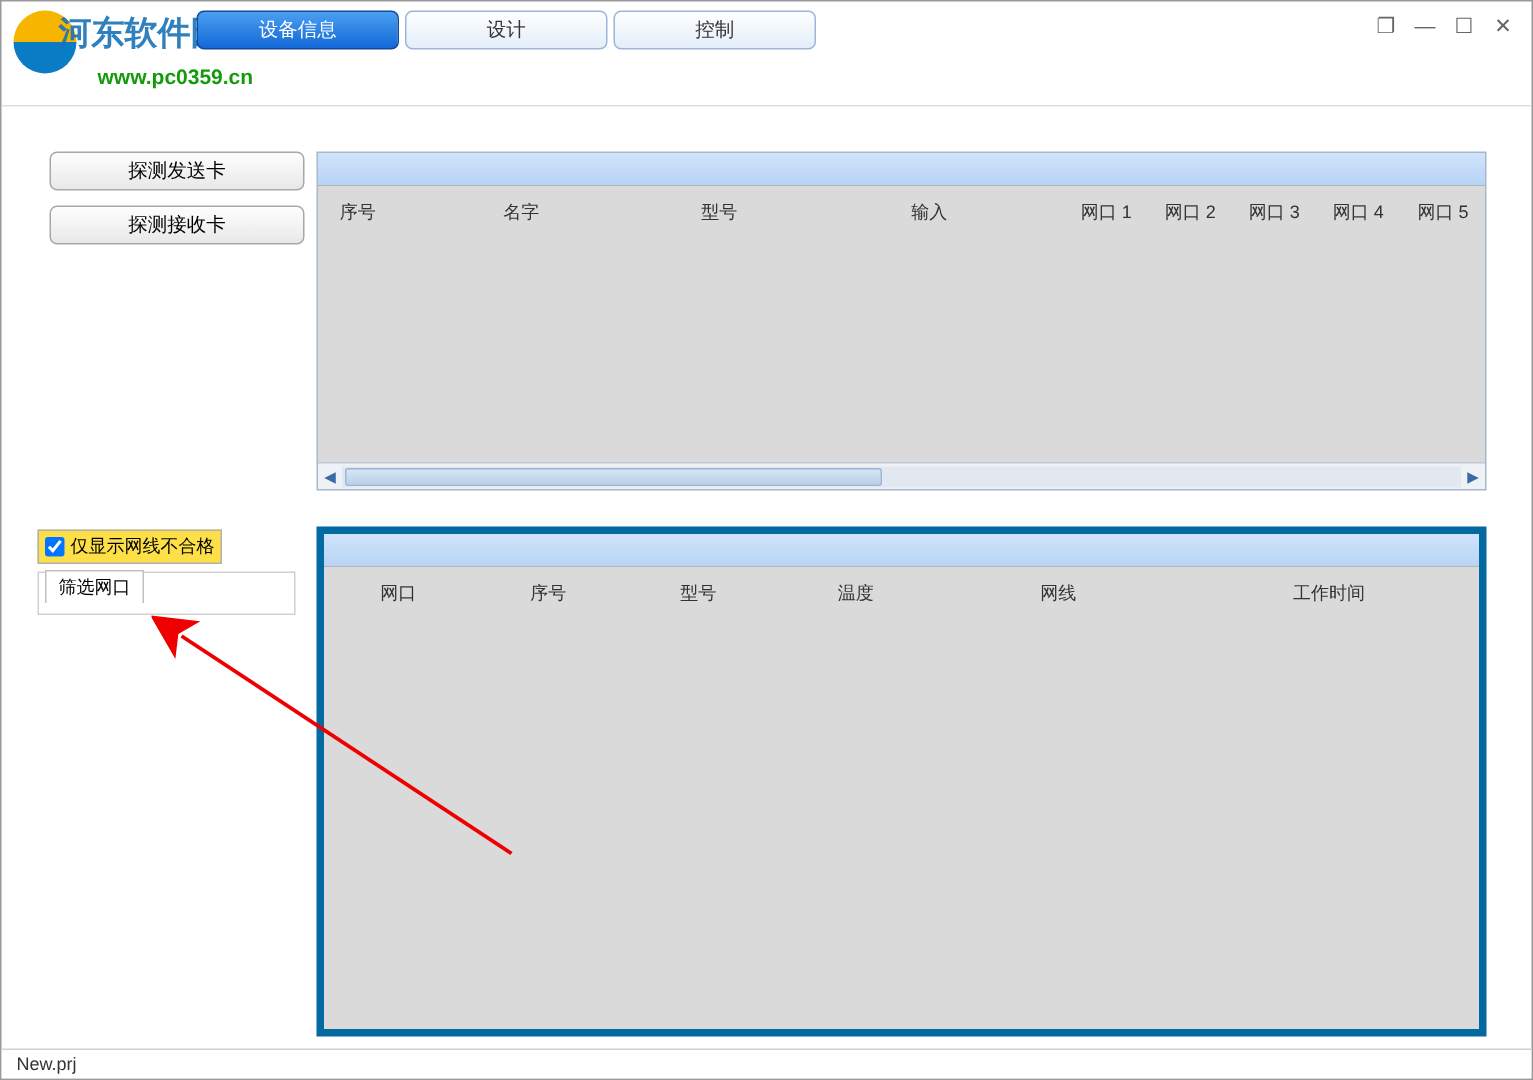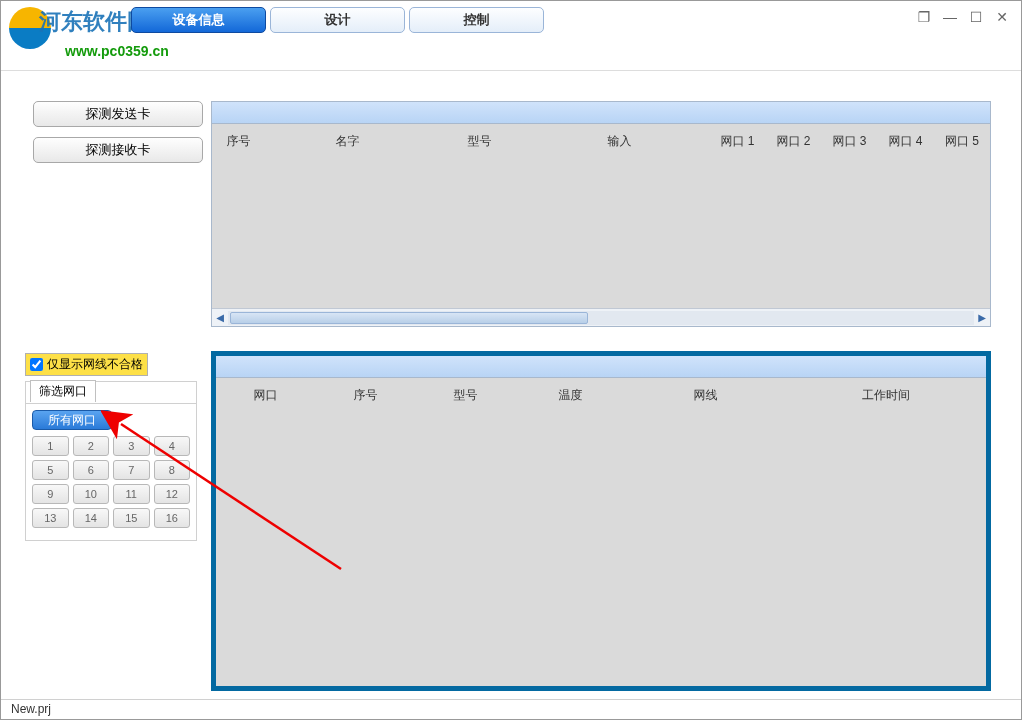--- a/index.html
+++ b/index.html
@@ -59,21 +59,20 @@
       border: 1px solid #9ab5d8;
       border-radius: 5px;
       background: linear-gradient(#fdfeff, #e4eef9);
       display: flex;
       align-items: center;
       justify-content: center;
       font-size: 13px;
       color: #333;
       margin-right: 4px;
       cursor: pointer;
-      font-weight: bold;
     }
     .tab.active {
       background: linear-gradient(#4a9ff0, #1368d8);
       color: #fff;
       border-color: #0e4aa0;
     }
     .win-controls {
       position: absolute;
       right: 10px; top: 8px;
       display: flex;
@@ -320,41 +319,20 @@
     </div>
   </div>
 
   <label class="filter-check">
     <input type="checkbox" checked="" style="">
     <span>仅显示网线不合格</span>
   </label>
 
   <div class="filter-panel">
     <span class="filter-tab">筛选网口</span>
-    <div class="filter-inner">
-      <div class="all-port-btn">所有网口</div>
-      <div class="port-grid">
-        <div class="port-btn">1</div>
-        <div class="port-btn">2</div>
-        <div class="port-btn">3</div>
-        <div class="port-btn">4</div>
-        <div class="port-btn">5</div>
-        <div class="port-btn">6</div>
-        <div class="port-btn">7</div>
-        <div class="port-btn">8</div>
-        <div class="port-btn">9</div>
-        <div class="port-btn">10</div>
-        <div class="port-btn">11</div>
-        <div class="port-btn">12</div>
-        <div class="port-btn">13</div>
-        <div class="port-btn">14</div>
-        <div class="port-btn">15</div>
-        <div class="port-btn">16</div>
-      </div>
-    </div>
   </div>
 
   <div class="lower-table">
     <div class="table-header">
       <div class="th" style="width:100px">网口</div>
       <div class="th" style="width:100px">序号</div>
       <div class="th" style="width:100px">型号</div>
       <div class="th" style="width:110px">温度</div>
       <div class="th" style="width:160px">网线</div>
       <div class="th" style="flex:1">工作时间</div>

